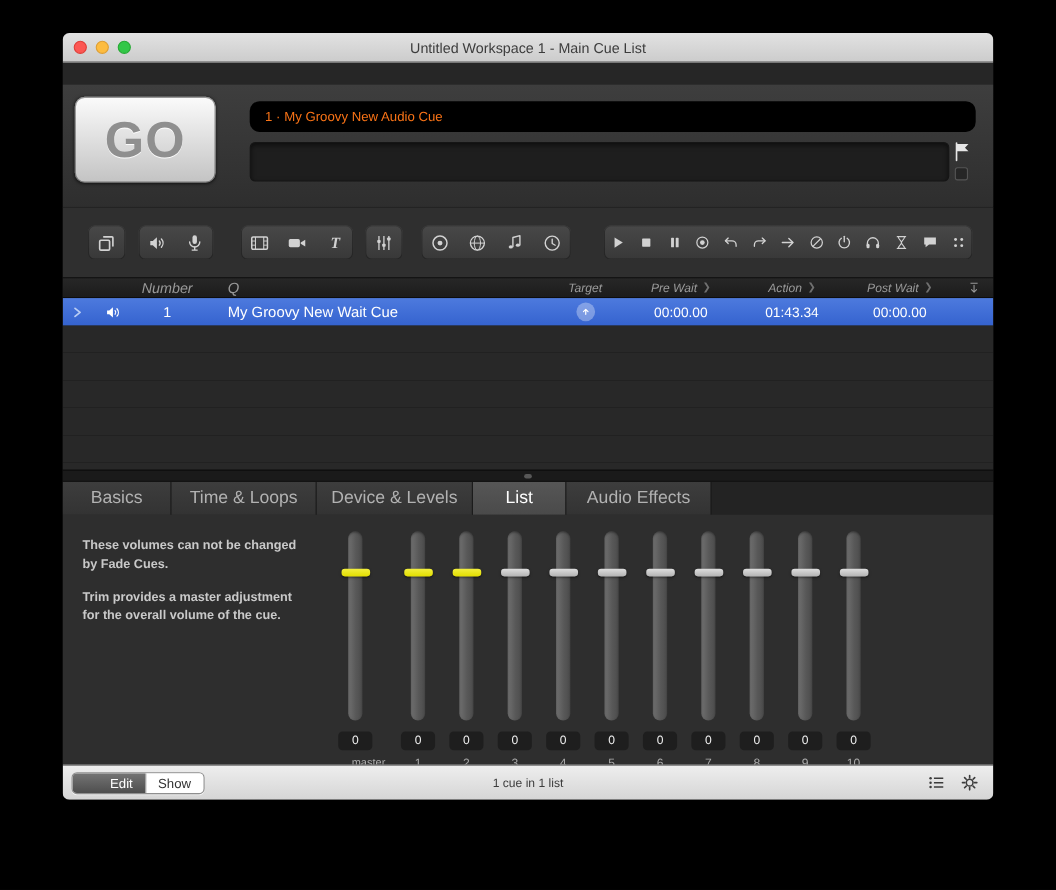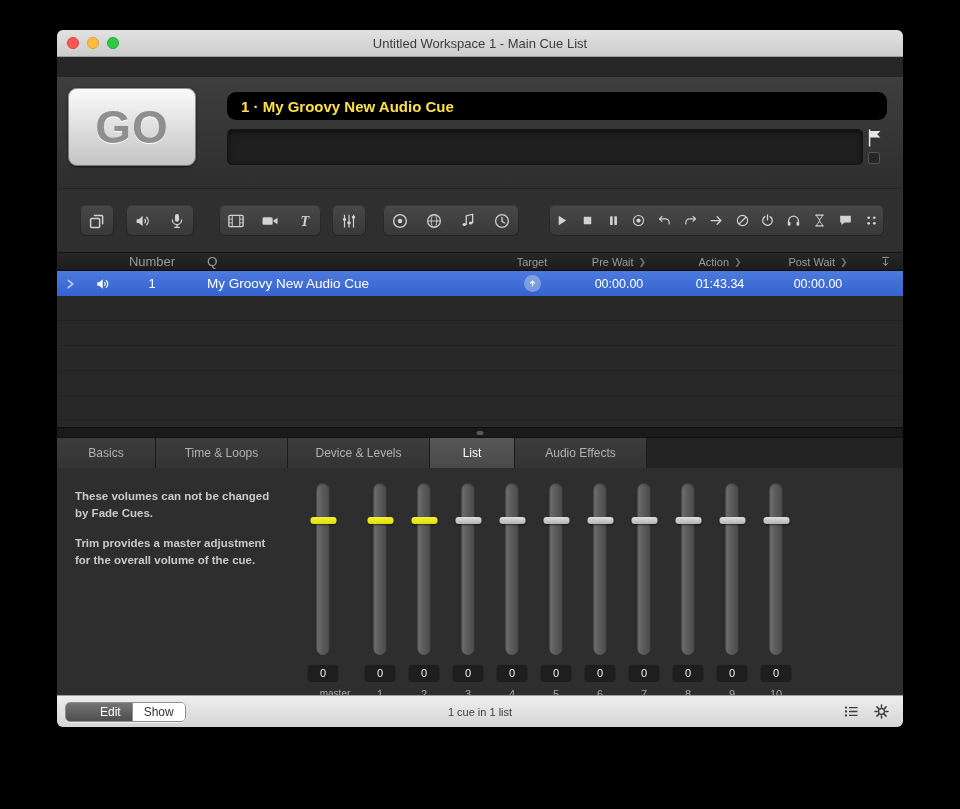--- a/index.html
+++ b/index.html
@@ -36,21 +36,21 @@
     position: absolute; left: 11px; top: 11px; width: 128px; height: 78px;
     border-radius: 9px; background: linear-gradient(#fbfbfb,#c3c3c3);
     box-shadow: inset 0 0 0 1px rgba(0,0,0,.4), 0 1px 3px rgba(0,0,0,.6);
     display: flex; align-items: center; justify-content: center;
     font-size: 46px; font-weight: bold; color: #8f8f8f;
     text-shadow: 0 1px 0 rgba(255,255,255,.9); letter-spacing: 1px; cursor: default;
   }
   .name-field {
     position: absolute; left: 170px; top: 15px; width: 660px; height: 28px;
     background: #000; border: none; outline: none; border-radius: 9px;
-    color: #fde047; font-size: 15px; padding: 0 14px; font-family: inherit; font-weight: bold;
+    color: #f97316; font-size: 12px; padding: 0 14px; font-family: inherit;
   }
   .notes-field {
     position: absolute; left: 170px; top: 52px; width: 636px; height: 36px;
     background: #1e1e1e; border: 1px solid #151515; border-radius: 5px;
     box-shadow: inset 0 2px 5px rgba(0,0,0,.55); outline: none; resize: none;
     color: #ddd; font-size: 12px; padding: 4px 8px; font-family: inherit;
   }
   .flag { position: absolute; left: 808px; top: 50px; width: 20px; height: 22px; color: #e6e6e6; }
   .flag-check { position: absolute; left: 811px; top: 75px; width: 12px; height: 12px;
     background: #262626; border: 1px solid #555; border-radius: 2.5px; }
@@ -71,21 +71,21 @@
   .tb-group.transport .tb-btn { width: 25.8px; }
   .icw { display: flex; align-items: center; justify-content: center; }
   .tb-btn .icw { width: 18px; height: 18px; }
   .tb-group.transport .icw { width: 15px; height: 15px; }
   .svg-ic { width: 100%; height: 100%; display: block; }
   
   .lgrid { display: grid; grid-template-columns: 26px 40px 58px 1fr 70px 104px 98px 98px 36px; }
   .list-header { height: 19px; flex: none; align-items: center;
     background: linear-gradient(#272727,#1c1c1c);
     border-top: 1px solid #111; border-bottom: 1px solid #0d0d0d;
-    color: #9a9a9a; font-size: 11px; }
+    color: #9a9a9a; font-size: 11px; font-style: italic; }
   .hcell { display: flex; align-items: center; justify-content: center; }
   .hcell.c-q { justify-content: flex-start; padding-left: 26px; }
   .chev { color: #707070; font-size: 9px; margin-left: 5px; }
   .chev::after { content: "❯"; }
   .sort-box { width: 13px; height: 13px; color: #999; margin: 0 auto; }
   .cue-rows { height: 156px; flex: none; background: #262626; }
   .cue-row { height: 25px; align-items: center; color: #fff; }
   .cue-row.selected { background: linear-gradient(#4d7ade, var(--sel-blue, #3563cf)); }
   .c-ph { display:flex; align-items:center; justify-content:center; color:#b9cdf4; }
   .c-ph .icw { width: 11px; height: 14px; }
@@ -101,21 +101,21 @@
   .empty-rows { height: 131px;
     background: repeating-linear-gradient(180deg, #282828 0 24px, #212121 24px 25px); }
   
   .splitter { height: 11px; flex: none; background: #1a1a1a;
     border-top: 1px solid #0d0d0d; border-bottom: 1px solid #121212; position: relative; }
   .splitter-handle { position: absolute; left: 50%; top: 3px; transform: translateX(-50%);
     width: 7px; height: 4px; border-radius: 2px; background: #585858; }
   
   .tab-bar { height: 30px; flex: none; background: #232323; display: flex; }
   .tab { height: 100%; display: flex; align-items: center; justify-content: center;
-    font-size: 12px; color: #b2b2b2; background: linear-gradient(#3d3d3d,#333);
+    font-size: 16px; color: #b2b2b2; background: linear-gradient(#3d3d3d,#333);
     border-right: 1px solid #1b1b1b; cursor: default; }
   .tab.active { background: linear-gradient(#565656,#4a4a4a); color: #fff; }
   .tab:nth-child(1){width:99px}
   .tab:nth-child(2){width:132px}
   .tab:nth-child(3){width:142px}
   .tab:nth-child(4){width:85px}
   .tab:nth-child(5){width:132px}
   
   .inspector { flex: 1; background: #2e2e2e; position: relative; overflow: hidden; }
   .trim-desc { position: absolute; left: 18px; top: 20px; width: 208px;
@@ -440,21 +440,21 @@
           </div>
           <div class="c-type">
             <span class="icw">
               <svg class="svg-ic" viewBox="0 0 24 24" xmlns="http://www.w3.org/2000/svg">
                 <path d="M3.5 9.5v5h3l5 4.5v-14l-5 4.5z" fill="currentColor"></path>
                 <path d="M14.5 9.5a4 4 0 0 1 0 5M17 7a7.5 7.5 0 0 1 0 10" fill="none" stroke="currentColor" stroke-linecap="round" stroke-linejoin="round" stroke-width="1.7"></path>
               </svg>
             </span>
           </div>
           <div class="c-num">1</div>
-          <div class="c-q">My Groovy New Audio Cue</div>
+          <div class="c-q">My Groovy New Wait Cue</div>
           <div class="c-target">
             <span class="target-circle">
               <svg class="svg-ic" viewBox="0 0 24 24" xmlns="http://www.w3.org/2000/svg">
                 <path d="M12 17V7.5M7.5 11.5L12 7l4.5 4.5" fill="none" stroke="currentColor" stroke-linecap="round" stroke-linejoin="round" stroke-width="2.4"></path>
               </svg>
             </span>
           </div>
           <div class="c-time">00:00.00</div>
           <div class="c-time">01:43.34</div>
           <div class="c-time">00:00.00</div>

